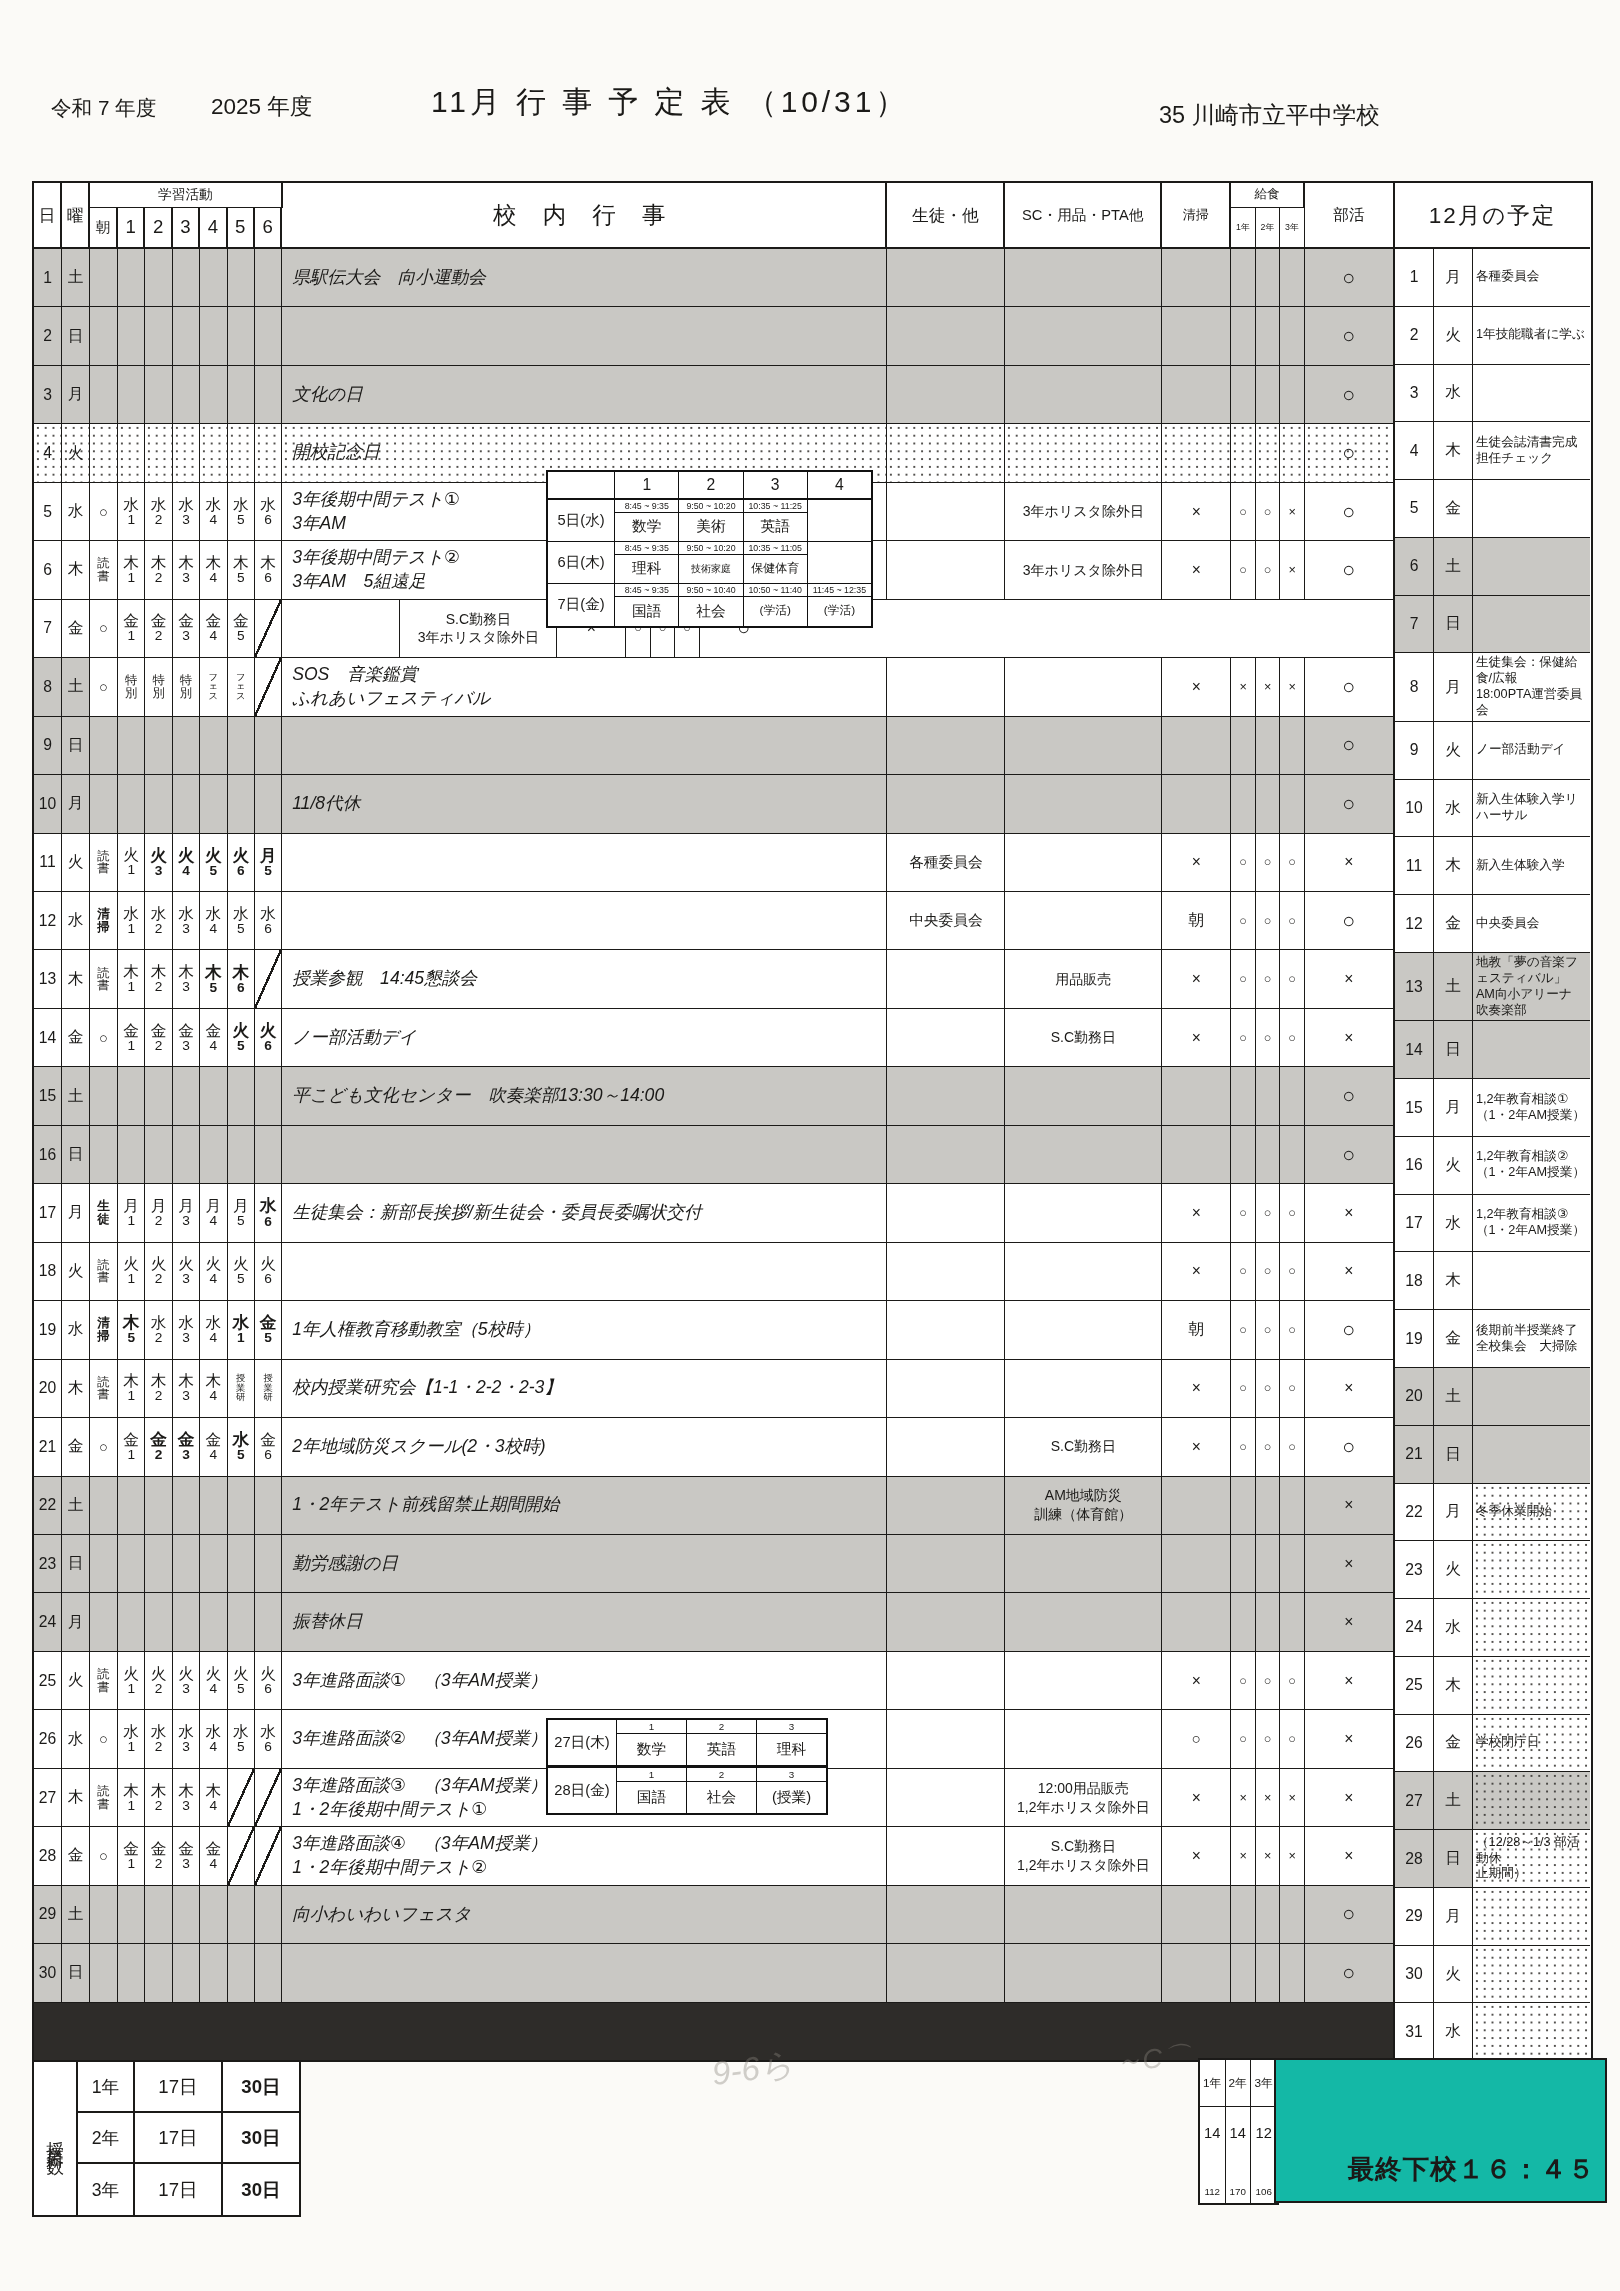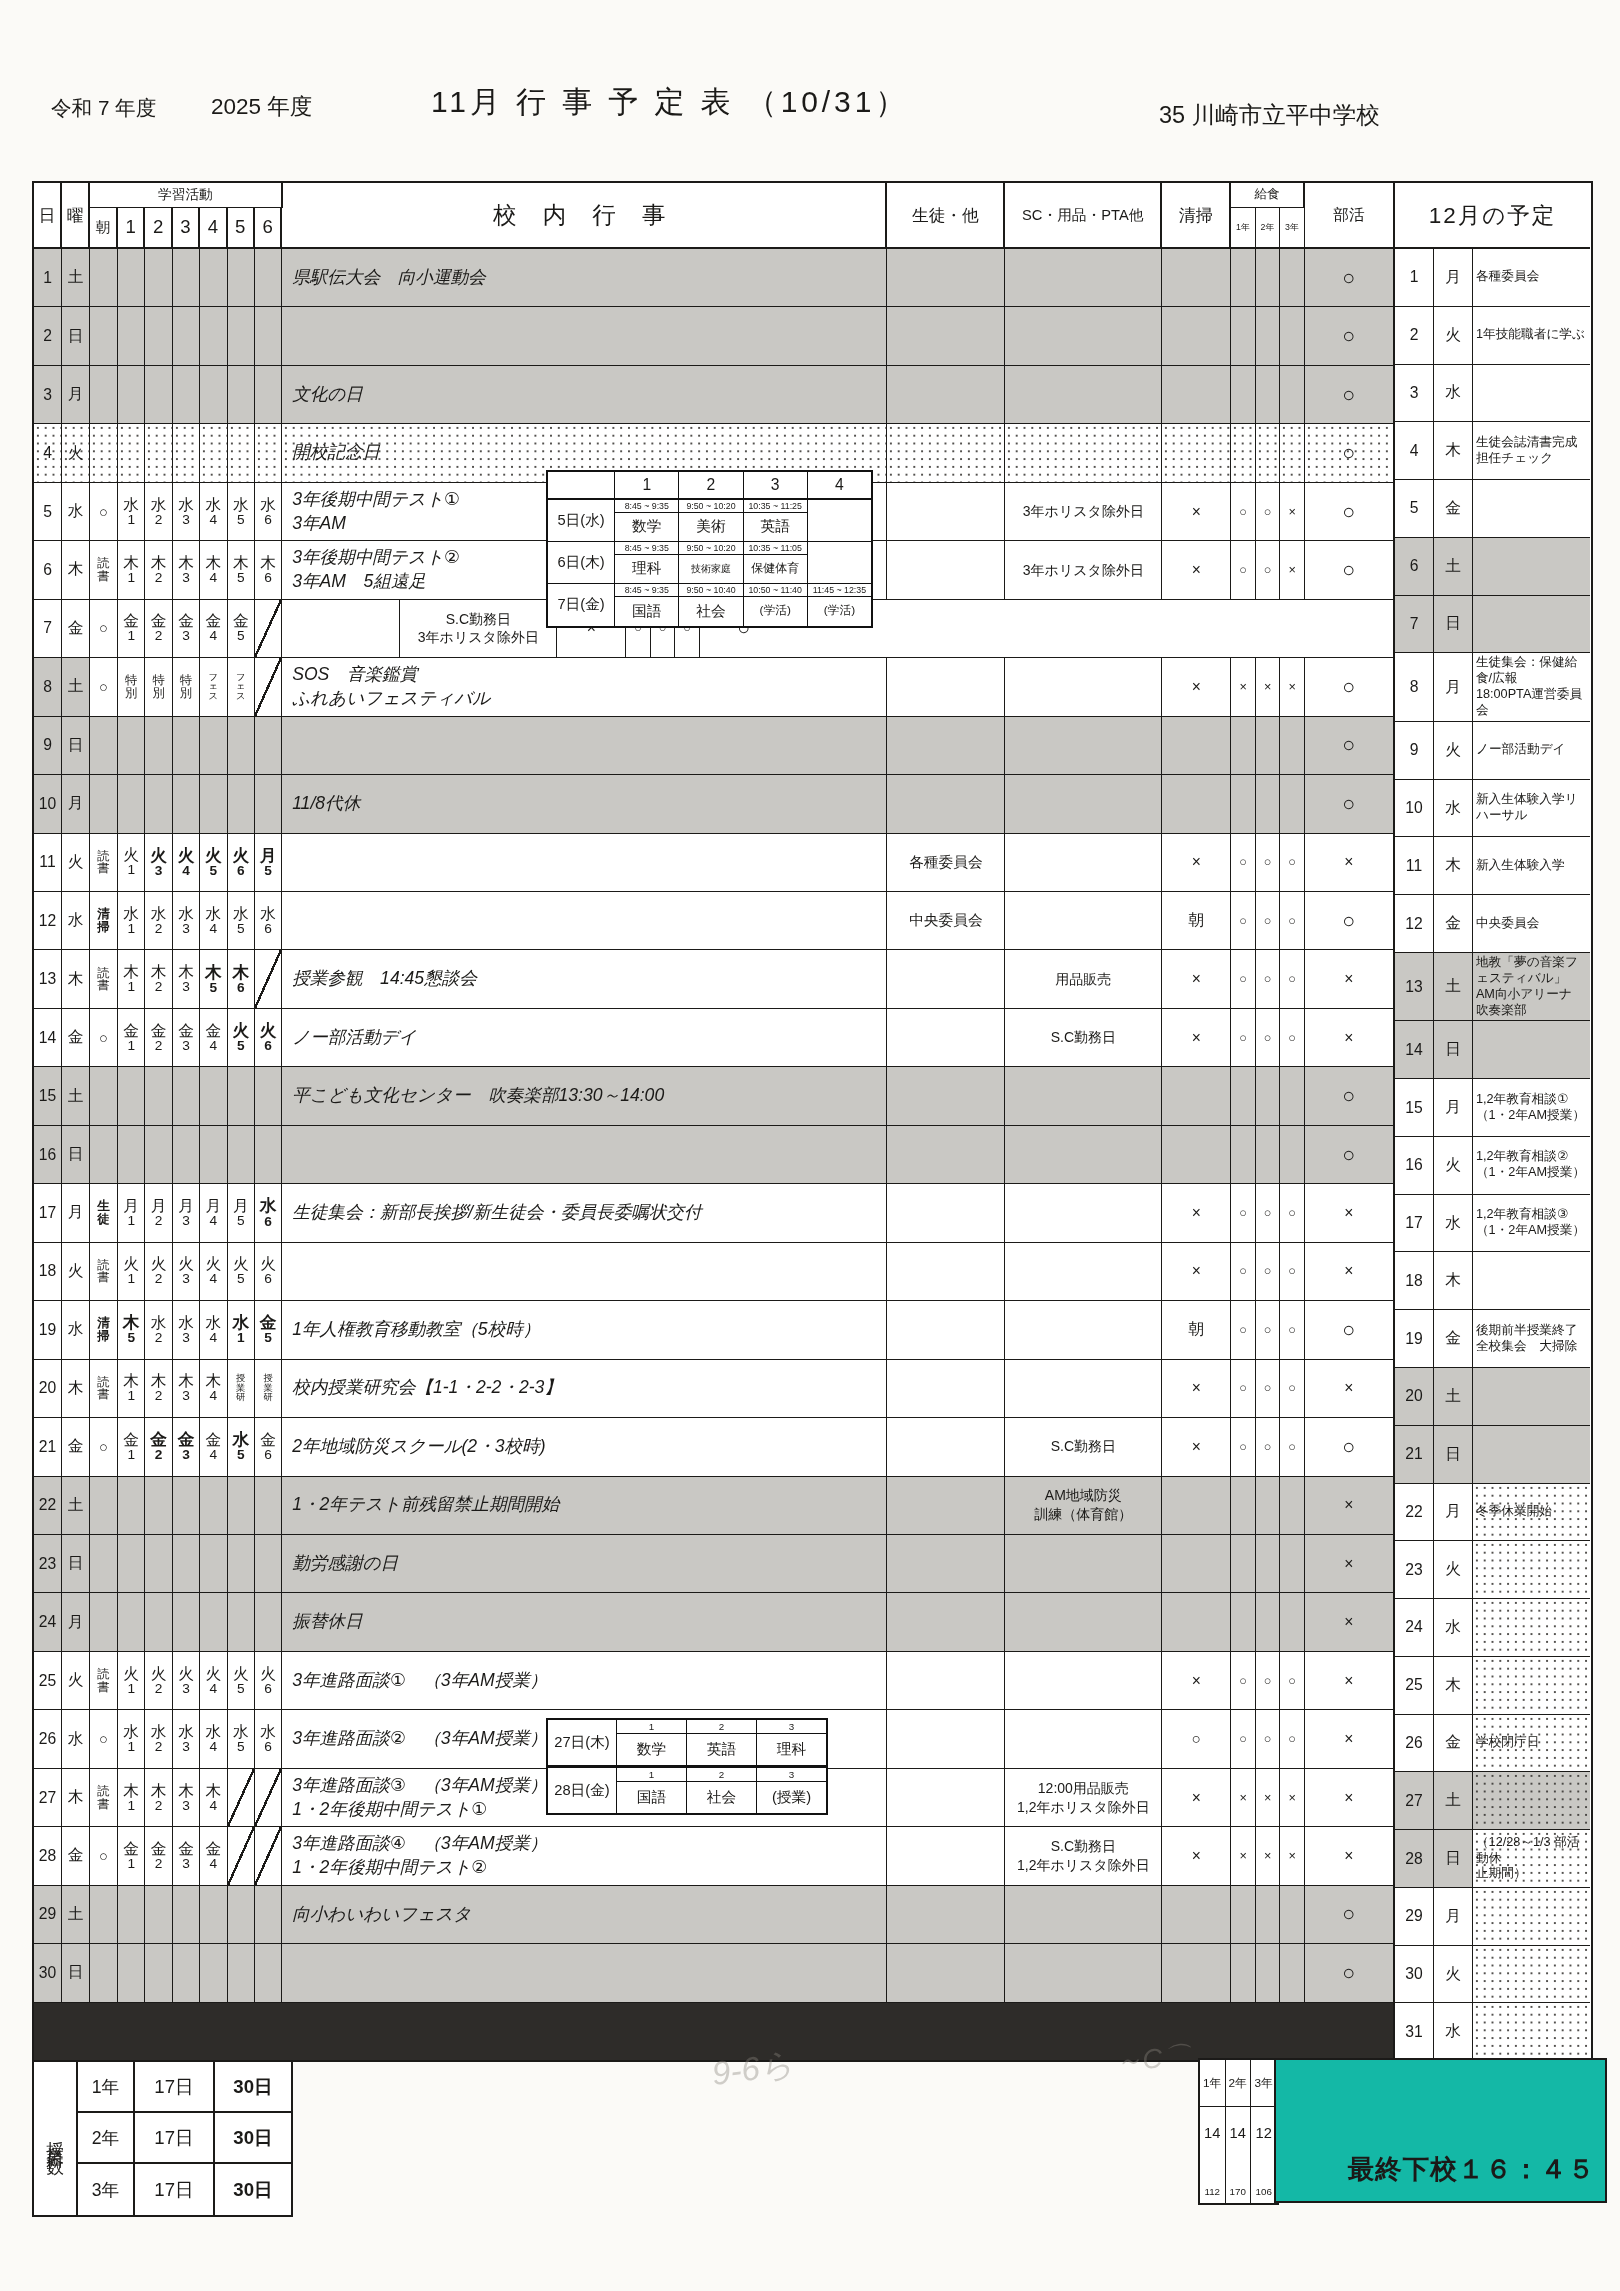--- a/index.html
+++ b/index.html
@@ -20,21 +20,21 @@
   .hc{display:flex;align-items:center;justify-content:center;border-right:2px solid #1b1a18;box-sizing:border-box;font-size:16.7px;}
   .hd-d{width:28px;}.hd-w{width:28px;}
   .hd-learn{width:193px;display:flex;flex-direction:column;border-right:0;box-sizing:border-box;}
   .hd-learn-top{height:24.5px;display:flex;align-items:center;justify-content:center;font-size:13.7px;border-right:2px solid #1b1a18;border-bottom:1.5px solid #1b1a18;box-sizing:border-box;}
   .hd-learn-bot{height:39px;display:flex;}
   .hd-m{width:28px;font-size:14.7px;}
   .hd-p{width:27.4px;font-size:18.6px;}
   .hd-ev{width:605px;font-size:23.5px;letter-spacing:9.8px;}
   .hd-st{width:118px;font-size:16.7px;}
   .hd-sc{width:157px;font-size:14.7px;}
-  .hd-cln{width:69px;font-size:17px;}
+  .hd-cln{width:69px;font-size:13px;}
   .hd-lunch{width:74px;display:flex;flex-direction:column;border-right:0;box-sizing:border-box;}
   .hd-lunch-top{height:24.5px;display:flex;align-items:center;justify-content:center;font-size:12.7px;border-right:2px solid #1b1a18;border-bottom:1.5px solid #1b1a18;box-sizing:border-box;}
   .hd-lunch-bot{height:39px;display:flex;}
   .hd-lg{width:24.5px;border-right:1.5px solid #1b1a18;box-sizing:border-box;font-size:8.8px;line-height:1.2;display:flex;align-items:center;justify-content:center;word-break:break-all;text-align:center;padding:1px;}
   .hd-cb{width:88px;font-size:15.7px;border-right:0;}
   .dhead{height:64px;display:flex;align-items:center;justify-content:center;font-size:22.5px;letter-spacing:2px;border-bottom:2.5px solid #1b1a18;}
   
   .nbody,.dbody{height:1811px;display:flex;flex-direction:column;}
   .nrow{flex:1;display:flex;border-bottom:1.8px solid #1b1a18;box-sizing:border-box;}
   .nrow:last-child{border-bottom:0;}
@@ -89,21 +89,21 @@
   .tt2-col{display:flex;flex-direction:column;border-left:1.8px solid #111;box-sizing:border-box;}
   .tt2-label{display:flex;align-items:center;justify-content:center;font-size:14.7px;box-sizing:border-box;}
   
   .cdays{position:absolute;left:32px;top:2060px;border:2.9px solid #1b1a18;background:#fff;display:flex;box-sizing:border-box;}
   .cdays-corner{width:44px;display:flex;align-items:center;justify-content:center;border-right:2px solid #1b1a18;box-sizing:border-box;font-size:17.6px;writing-mode:vertical-rl;letter-spacing:5.9px;}
   .cdays-rows{display:flex;flex-direction:column;}
   .cdays-row{display:flex;height:51px;border-bottom:2px solid #1b1a18;box-sizing:border-box;}
   .cdays-row:last-child{border-bottom:0;}
   .cdays-c{display:flex;align-items:center;justify-content:center;border-right:2px solid #1b1a18;box-sizing:border-box;}
   .cdays-g{width:57px;font-size:17.6px;}
-  .cdays-1{width:80px;font-size:18.6px;}
+  .cdays-1{width:88px;font-size:18.6px;}
   .cdays-2{width:76px;font-size:18.6px;font-weight:bold;border-right:0;}
   .gsum{position:absolute;left:1198px;top:2058px;border:2.2px solid #1b1a18;background:#fff;display:flex;box-sizing:border-box;}
   .gsum-col{width:25.5px;display:flex;flex-direction:column;border-right:1.8px solid #1b1a18;box-sizing:border-box;}
   .gsum-col:last-child{border-right:0;}
   .gsum-h{height:47px;display:flex;align-items:center;justify-content:center;font-size:11.8px;word-break:break-all;text-align:center;line-height:1.2;border-bottom:1.8px solid #1b1a18;box-sizing:border-box;}
   .gsum-v1{height:51px;display:flex;align-items:center;justify-content:center;font-size:14.7px;}
   .gsum-v2{height:45px;display:flex;align-items:flex-end;justify-content:center;font-size:9.8px;padding-bottom:5.9px;box-sizing:border-box;}
   .dismiss{position:absolute;left:1274px;top:2058px;width:333px;height:145px;border:2.5px solid #1b1a18;background:#14b8a6;box-sizing:border-box;}
   .dismiss-text{position:absolute;right:9.8px;bottom:13.7px;font-size:26.5px;font-weight:bold;letter-spacing:1px;}
   .hand{position:absolute;color:#8a857e;opacity:.38;font-style:italic;}

